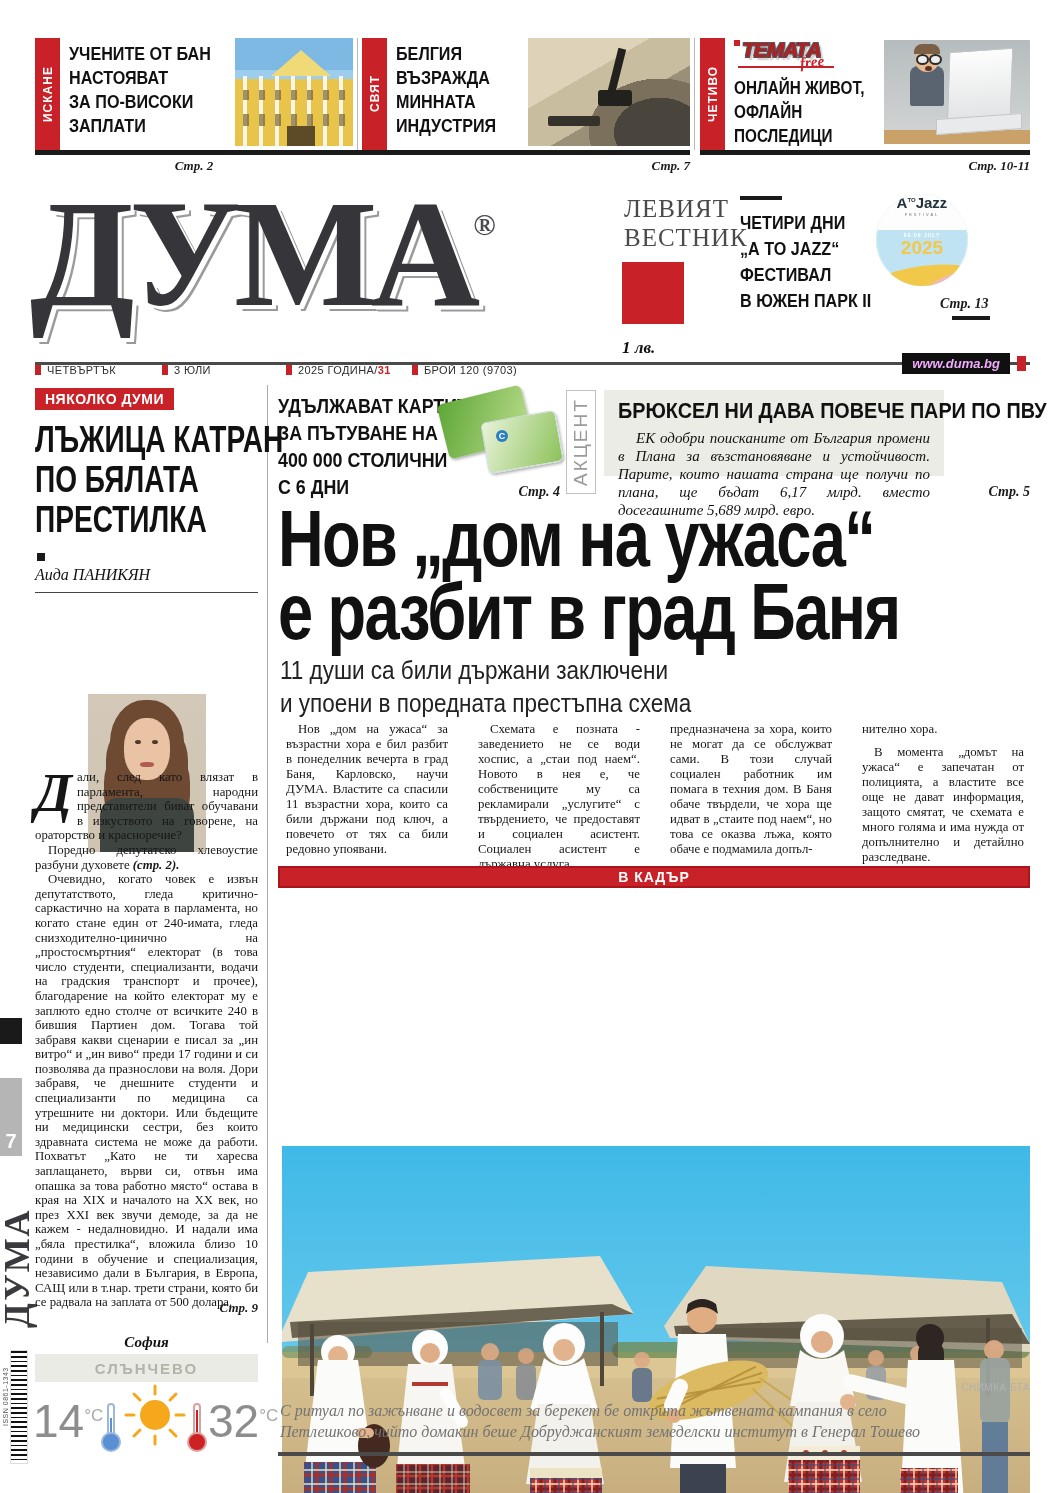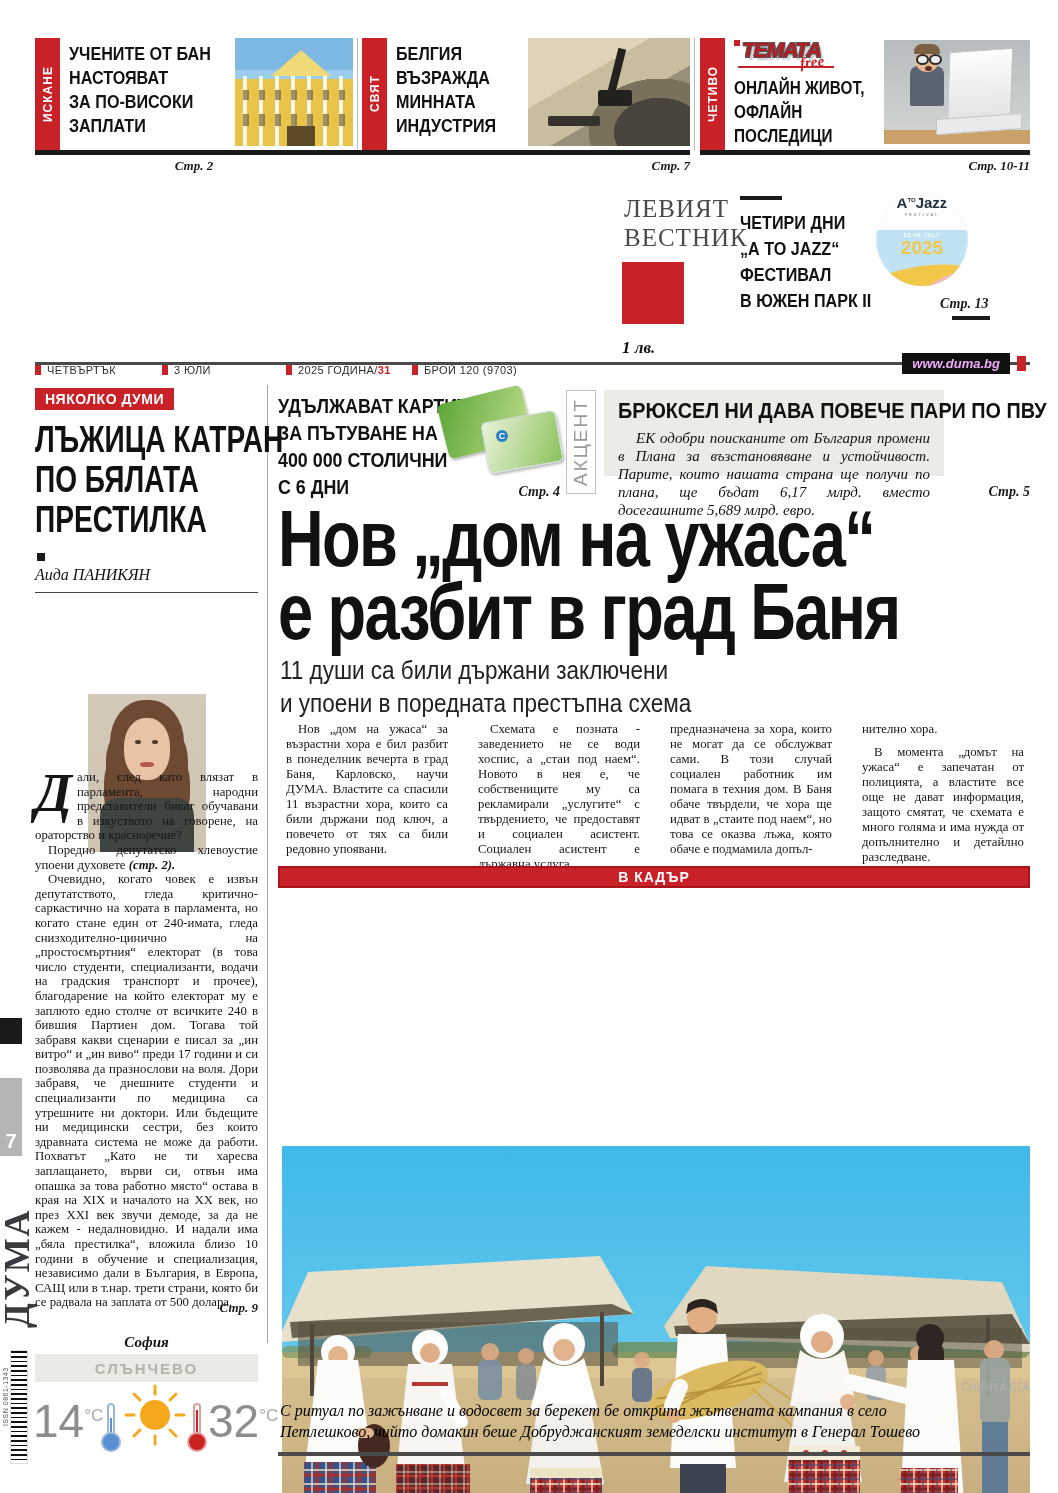--- a/index.html
+++ b/index.html
@@ -53,21 +53,21 @@
   .vlabel{writing-mode:vertical-rl;transform:rotate(180deg);color:#9a9a9a;font-size:19px;letter-spacing:2px;
     display:flex;align-items:center;justify-content:center;}
   .headline{font-size:80px;line-height:73px;font-weight:700;transform:scaleX(.79);transform-origin:left top;white-space:nowrap;letter-spacing:-2px;}
   .subhead{font-size:25px;line-height:33px;transform:scaleX(.9);transform-origin:left top;white-space:nowrap;color:#222;}
   .ncol{position:absolute;width:178px;font-family:"Liberation Serif",serif;font-size:12.8px;line-height:15px;
     text-align:justify;color:#161616;}
   .ncol p{margin:8px;text-indent:12px;}
   .ncol p.noind{text-indent:0;}
   .kader{background:#c92128;border:2px solid #a8161c;color:#fff;font-weight:700;font-size:14px;
     letter-spacing:1px;display:flex;align-items:center;justify-content:center;}
-  .caption{font-family:"Liberation Serif",serif;font-style:italic;font-size:16px;line-height:21px;color:#000000;}
+  .caption{font-family:"Liberation Serif",serif;font-style:italic;font-size:16px;line-height:21px;color:#737373;}
   .credit{font-size:10px;color:#b2b2ae;letter-spacing:.5px;}
   
   .wcity{font-family:"Liberation Serif",serif;font-weight:700;font-style:italic;font-size:15px;text-align:center;}
   .wcond{background:#ebebe5;color:#b3b3aa;font-weight:700;font-size:15px;letter-spacing:2px;
     display:flex;align-items:center;justify-content:center;}
   .temp{font-size:46px;color:#8d8d8d;font-weight:400;line-height:1;}
   .temp sup{font-size:17px;color:#a9a9a9;}
   
   .railduma{writing-mode:vertical-rl;transform:rotate(180deg);font-family:"Liberation Serif",serif;
     font-weight:700;font-size:36px;color:#3a3a3e;letter-spacing:2px;}
@@ -150,20 +150,21 @@
       <div class="abs" style="left:52px;top:76px;width:84px;height:14px;background:#e8eaeb;transform:skewY(-4deg);border:1px solid #c4c6c8;"></div>
     </div>
   </div>
 
   <div class="t-bar" style="left:35px;top:150px;width:655px;"></div>
   <div class="t-bar" style="left:700px;top:150px;width:330px;"></div>
   <div class="abs pageref" style="left:35px;top:158px;width:318px;text-align:center;">Стр. 2</div>
   <div class="abs pageref" style="left:362px;top:158px;width:328px;text-align:right;">Стр. 7</div>
   <div class="abs pageref" style="left:700px;top:158px;width:330px;text-align:right;">Стр. 10-11</div>
 
+  <div class="abs logo" style="left:30px;top:178px;"><span>ДУМА</span><span class="reg">®</span></div>
 
   <div class="abs tagline" style="left:624px;top:194px;">
     <div>ЛЕВИЯТ</div>
     <div>ВЕСТНИК</div>
   </div>
   <div class="abs redsq" style="left:622px;top:262px;width:62px;height:62px;"></div>
 
   <div class="abs" style="left:740px;top:196px;width:42px;height:4px;background:#1a1a1a;"></div>
   <div class="abs cond" style="left:740px;top:210px;font-size:19px;line-height:26px;">
     <div class="scx">ЧЕТИРИ ДНИ</div>
@@ -220,21 +221,21 @@
     <div class="abs" style="left:22px;top:6px;width:74px;height:92px;background:#6e4a33;border-radius:46% 46% 40% 40%;box-shadow:-8px 18px 0 -4px #6e4a33,8px 18px 0 -4px #6e4a33,-12px 40px 0 -6px #6e4a33,12px 40px 0 -6px #6e4a33;"></div>
     <div class="abs" style="left:36px;top:24px;width:46px;height:62px;background:#e9c3a4;border-radius:46%;"></div>
     <div class="abs" style="left:47px;top:46px;width:6px;height:4px;background:#4e3a2c;border-radius:50%;"></div>
     <div class="abs" style="left:64px;top:46px;width:6px;height:4px;background:#4e3a2c;border-radius:50%;"></div>
     <div class="abs" style="left:52px;top:68px;width:14px;height:5px;background:#b55&lt;/div&gt;css;background:#b05a50;border-radius:40%;"></div>
     <div class="abs" style="left:12px;top:104px;width:94px;height:54px;background:#3e4440;border-radius:18px 18px 0 0;"></div>
   </div>
 
   <div class="abs op-body" style="left:35px;top:770px;width:223px;">
     <p class="noind"><span class="dropcap">Д</span><span>али, след като влязат в парламента, народни представители биват обучавани в изкуството на говорене, на ораторство и красноречие?</span></p>
-    <p class="ind"><span>Поредно депутатско хлевоустие упоени духовете</span> <span class="bi">(стр. 2).</span></p>
+    <p class="ind"><span>Поредно депутатско хлевоустие разбуни духовете</span> <span class="bi">(стр. 2).</span></p>
     <p class="ind">Очевидно, когато човек е извън депутатството, гледа критично-саркастично на хората в парламента, но когато стане един от 240-имата, гледа снизходително-цинично на „простосмъртния“ електорат (в това число студенти, специализанти, водачи на градския транспорт и прочее), благодарение на който електорат му е заплюто едно столче от всичките 240 в бившия Партиен дом. Тогава той забравя какви сценарии е писал за „ин витро“ и „ин виво“ преди 17 години и си позволява да празнослови на воля. Дори забравя, че днешните студенти и специализанти по медицина са утрешните ни доктори. Или бъдещите ни медицински сестри, без които здравната система не може да работи. Похватът „Като не ти харесва заплащането, върви си, отвън има опашка за това работно място“ остава в края на XIX и началото на XX век, но през XXI век звучи демоде, за да не кажем - недалновидно. И надали има „бяла престилка“, вложила близо 10 години в обучение и специализация, независимо дали в България, в Европа, САЩ  или в т.нар. трети страни, която би се радвала на заплата от 500 долара.</p>
   </div>
   <div class="abs pageref" style="left:35px;top:1300px;width:223px;text-align:right;">Стр. 9</div>
 
   <div class="abs wcity" style="left:35px;top:1334px;width:223px;">София</div>
   <div class="abs wcond" style="left:35px;top:1354px;width:223px;height:28px;">СЛЪНЧЕВО</div>
   <div class="abs temp" style="left:33px;top:1398px;"><span>14</span><sup><span>°</span><span>C</span></sup></div>
   <svg class="abs" style="left:100px;top:1400px;" width="22" height="52" viewBox="0 0 22 52">
     <rect x="8" y="4" width="6" height="34" rx="3" fill="#fff" stroke="#9bb8dc" stroke-width="2"></rect>
     <rect x="10" y="18" width="2" height="20" fill="#5b8fd4"></rect>

